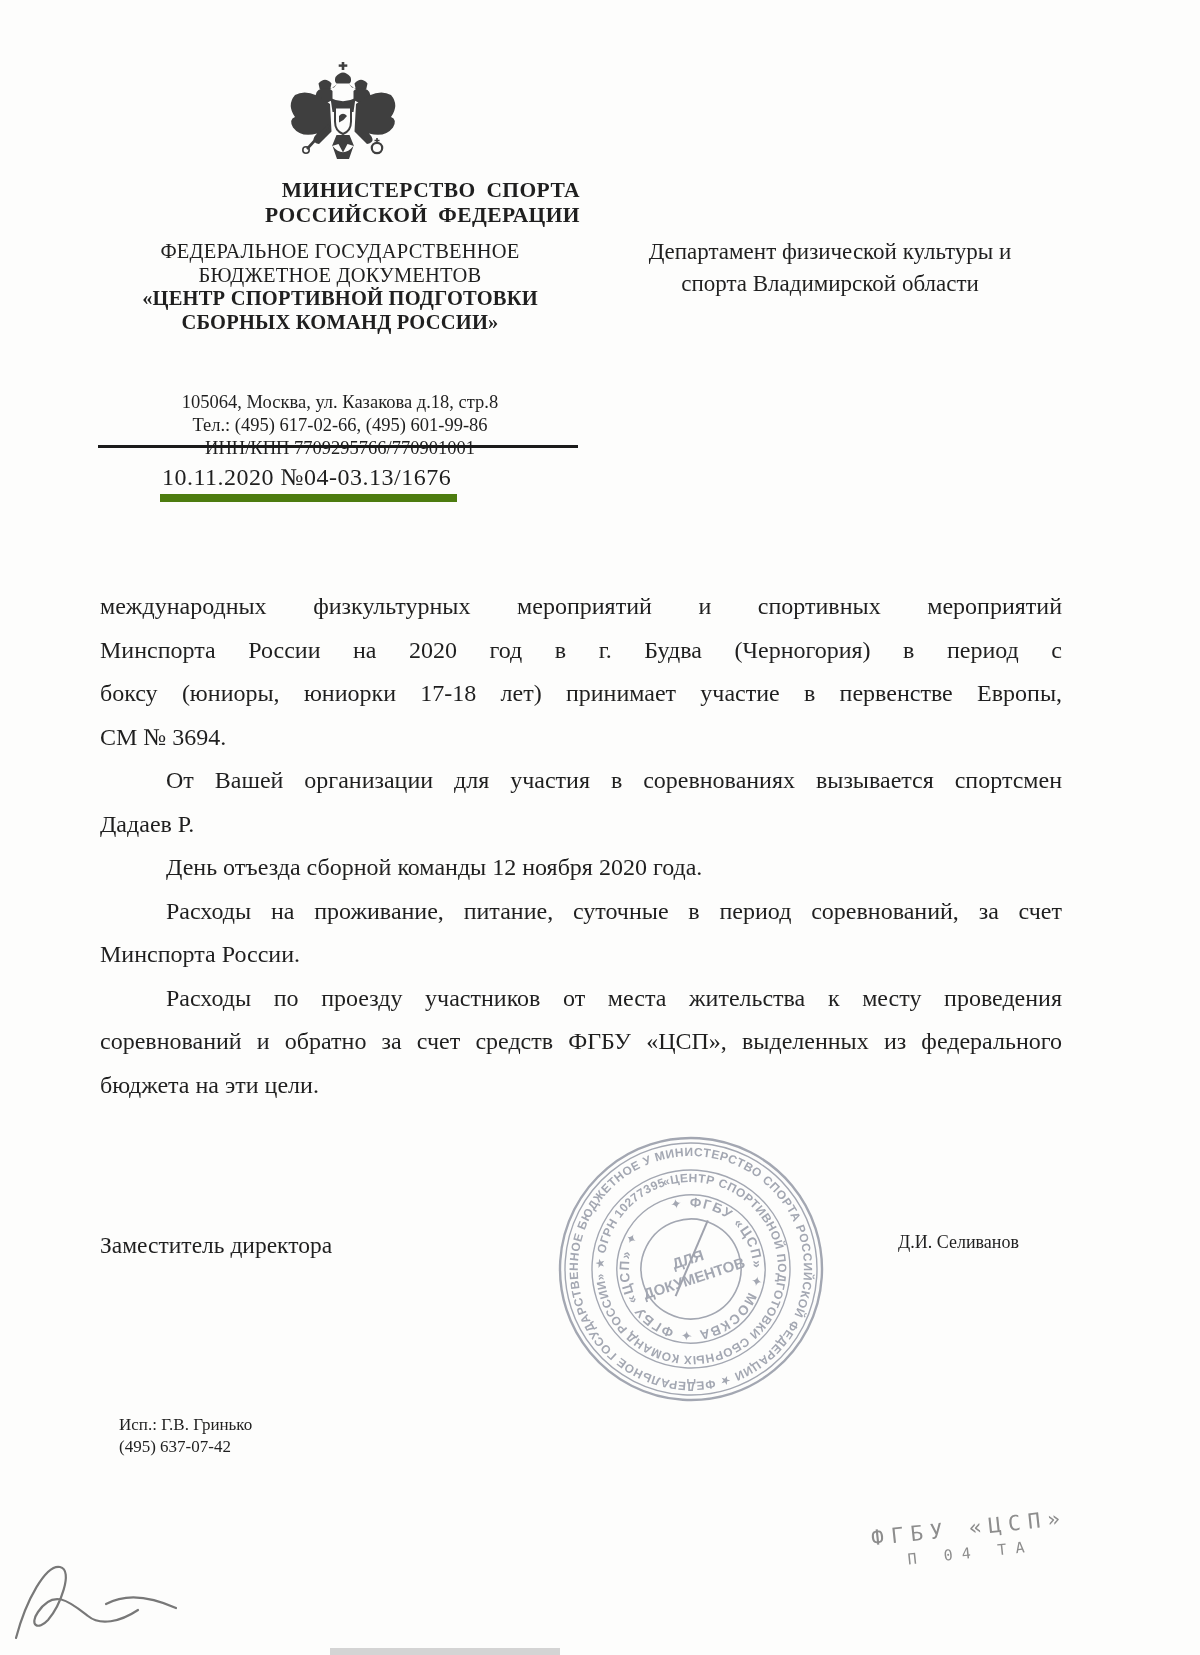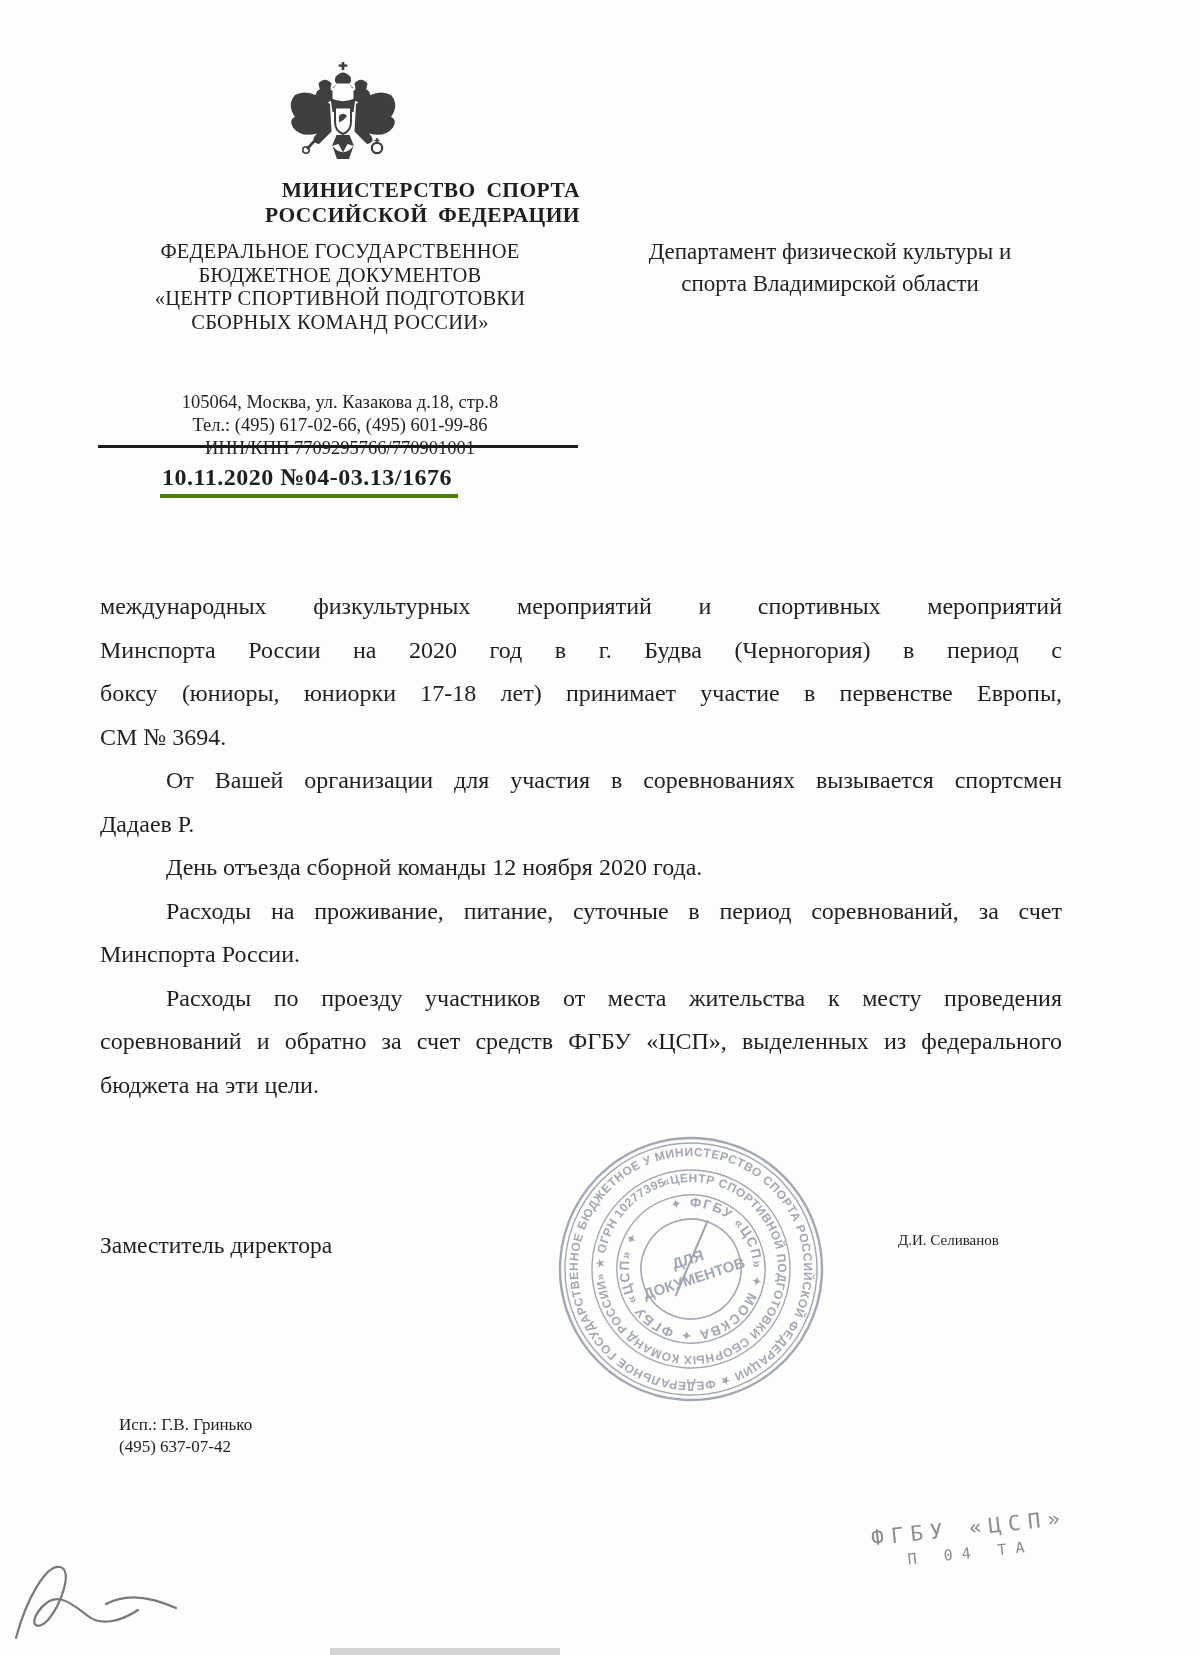--- a/index.html
+++ b/index.html
@@ -16,48 +16,48 @@
   .emblem{position:absolute;left:283px;top:60px;width:120px;height:118px;}
   .ministry{
     position:absolute;left:100px;top:178px;width:480px;
     text-align:right;font-weight:bold;font-size:21.5px;line-height:25px;
     letter-spacing:.4px;word-spacing:5px;
   }
   .org{
     position:absolute;left:100px;top:240px;width:480px;
     text-align:center;font-size:20.5px;line-height:23.5px;letter-spacing:.2px;
   }
-  .org .b{font-weight:normal;}
+  .org .b{font-weight:bold;}
   .contacts{
     position:absolute;left:100px;top:353px;width:480px;
     text-align:center;font-size:18.5px;line-height:23px;margin-top:38px;
   }
   .rule{position:absolute;left:98px;top:445px;width:480px;height:3px;background:#1b1b1b;}
   .refline{
     position:absolute;left:160px;top:464px;
     font-size:24px;letter-spacing:.5px;
-    border-bottom:4px solid #4d7c0f;padding:0 6px 3px 2px;font-weight:bold;
+    border-bottom:8px solid #4d7c0f;padding:0 6px 3px 2px;
   }
   
   .recipient{
     position:absolute;left:615px;top:236px;width:430px;
     text-align:center;font-size:23px;line-height:32px;
   }
   
   .body-text{
     position:absolute;left:100px;top:585px;width:962px;
     font-size:24px;line-height:43.5px;
   }
   .body-text p{margin:0;}
   .jline{display:block;text-align:justify;text-align-last:justify;}
   .jline.first{text-indent:66px;}
   .jline.last{text-align-last:left;}
   
   .sig-position{position:absolute;left:100px;top:1232px;font-size:23.5px;}
-  .sig-name{position:absolute;left:898px;top:1232px;font-size:15px;}
+  .sig-name{position:absolute;left:898px;top:1232px;font-size:18px;}
   
   .stamp{position:absolute;left:550px;top:1128px;width:282px;height:282px;opacity:.82;filter:blur(.3px);}
   .stamp text{font-family:"Liberation Sans","DejaVu Sans",sans-serif;font-weight:bold;}
   
   .executor{position:absolute;left:100px;top:1414px;font-size:17px;line-height:22px;margin-left:19px;}
   
   .scribble{position:absolute;left:8px;top:1540px;width:180px;height:112px;}
   
   .received{
     position:absolute;left:872px;top:1516px;

